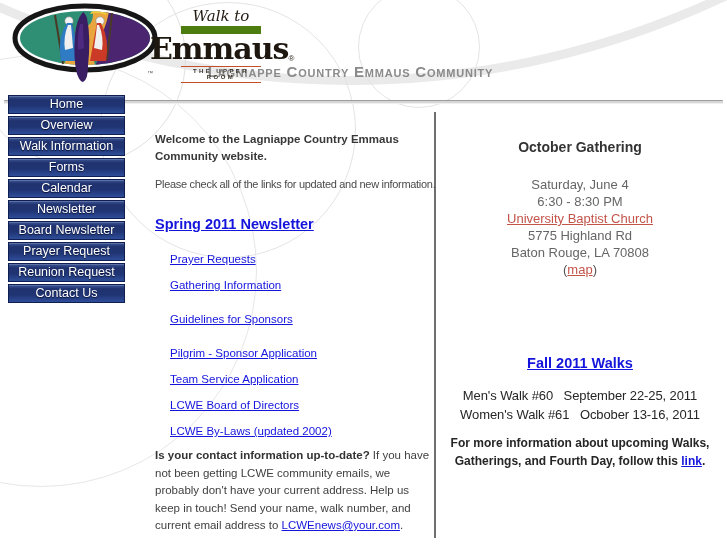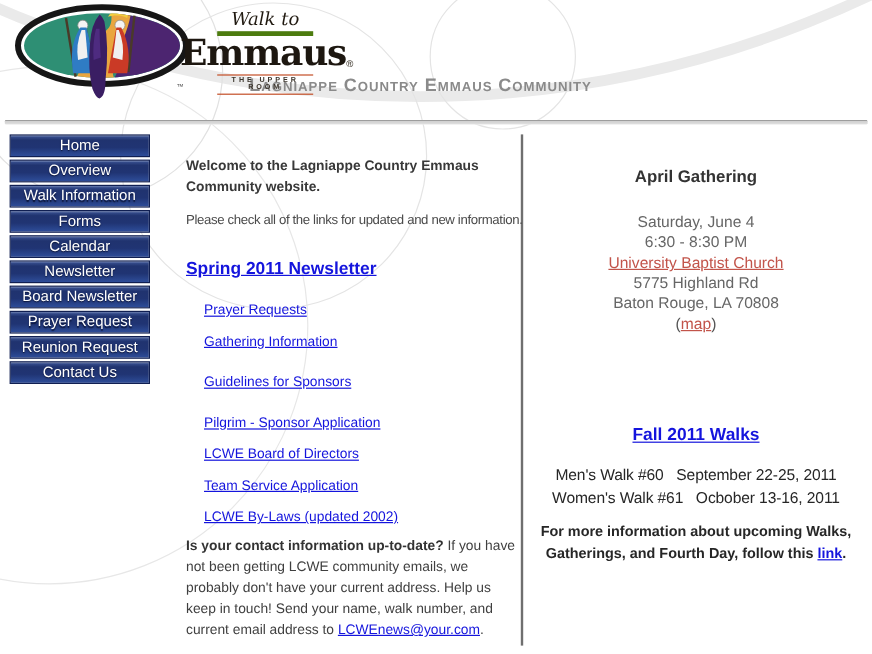--- a/index.html
+++ b/index.html
@@ -10,33 +10,33 @@
   .arc-thick{left:-530px;top:-1675px;width:1742px;height:1742px;border:9px solid #eaeaea;}
   .c1{left:-28px;top:-48px;width:212px;height:212px;border:1px solid #e1e1e1;}
   .c2{left:100px;top:2px;width:254px;height:254px;border:1px solid #e4e4e4;}
   .c3{left:358px;top:-14px;width:120px;height:120px;border:1px solid #e4e4e4;}
   .c4{left:-175px;top:55px;width:430px;height:430px;border:1px solid #e7e7e7;}
   
   .logo-wrap{position:absolute;left:6px;top:2px;width:300px;height:84px;z-index:2;}
   .logo-tm{position:absolute;left:141px;top:68px;font-size:6px;color:#555;letter-spacing:0;}
   .logo-text{position:absolute;left:150px;top:7px;width:142px;text-align:center;color:#211a11;z-index:2;}
   .walk-to{display:inline-block;font-family:"DejaVu Serif",serif;font-style:italic;font-size:15px;
-           padding:0 12px 1px;border-bottom:4px solid #4d7c0f;}
+           padding:0 12px 1px;border-bottom:8px solid #4d7c0f;}
   .emmaus-row{line-height:0.95;margin-top:1px;white-space:nowrap;}
   .emmaus{font-family:"DejaVu Serif",serif;font-weight:bold;font-size:30px;letter-spacing:-1px;color:#1d1710;}
   .reg{font-size:8px;vertical-align:-2px;color:#2a2318;}
   .upper-room{width:80px;margin:2px auto 0;font-size:6px;font-weight:bold;letter-spacing:2.4px;
               color:#3c352c;border-top:1.5px solid #c44f27;border-bottom:1.5px solid #c44f27;padding:1.5px 0 2px;}
   .site-title{position:absolute;top:63px;left:0;width:657px;box-sizing:border-box;padding-left:44px;
               text-align:center;font-variant:small-caps;font-weight:bold;font-size:15px;
               letter-spacing:0.8px;color:#8a8a8a;z-index:1;}
   .hrule{position:absolute;top:100px;left:4px;right:4px;height:2px;background:#d6d6d6;
          border-top:1px solid #9d9d9d;border-bottom:1px solid #f0f0f0;border-radius:1px;z-index:1;}
   
-  .sidebar{position:absolute;left:8px;top:112px;width:117px;z-index:2;}
+  .sidebar{position:absolute;left:8px;top:95px;width:117px;z-index:2;}
   .navbtn{display:block;box-sizing:border-box;height:19px;line-height:17px;margin-bottom:2px;
           text-align:center;color:#fff;font-size:12.5px;text-decoration:none;cursor:pointer;
           background:linear-gradient(180deg,#3d5697 0%,#20336f 22%,#203473 58%,#2e4d99 100%);
           border:1px solid #101f52;box-shadow:inset 0 1px 0 rgba(255,255,255,0.18);
           text-shadow:0 1px 1px #0a1335;}
   
   .vdivider{position:absolute;left:434px;top:112px;width:2px;height:426px;background:#6f6f6f;z-index:1;}
   
   .content{position:absolute;left:155px;top:131px;width:278px;z-index:2;color:#414141;}
   .welcome{margin:0;font-weight:bold;font-size:11.5px;line-height:17px;color:#383838;}
@@ -131,29 +131,29 @@
 
   <main class="content">
     <p class="welcome">Welcome to the Lagniappe Country Emmaus Community website.</p>
     <p class="intro">Please check all of the links for updated and new information.</p>
     <a class="newsletter">Spring 2011 Newsletter</a>
     <div class="doclinks">
       <div class="doclink-row"><a class="doclink">Prayer Requests</a></div>
       <div class="doclink-row"><a class="doclink">Gathering Information</a></div>
       <div class="doclink-row gap"><a class="doclink">Guidelines for Sponsors</a></div>
       <div class="doclink-row"><a class="doclink">Pilgrim - Sponsor Application</a></div>
+      <div class="doclink-row"><a class="doclink">Team Service Application</a></div>
       <div class="doclink-row"><a class="doclink">LCWE Board of Directors</a></div>
-      <div class="doclink-row"><a class="doclink">Team Service Application</a></div>
       <div class="doclink-row"><a class="doclink">LCWE By-Laws (updated 2002)</a></div>
     </div>
     <p class="contact"><span class="contact-q">Is your contact information up-to-date?</span><span> If you have not been getting LCWE community emails, we probably don't have your current address. Help us keep in touch! Send your name, walk number, and current email address to </span><a class="email-link">LCWEnews@your.com</a><span>.</span></p>
   </main>
 
   <aside class="aside">
-    <h3 class="june-title">April Gathering</h3>
+    <h3 class="june-title">October Gathering</h3>
     <div class="gather">
       <div>Saturday, June 4</div>
       <div>6:30 - 8:30 PM</div>
       <div><a class="venue-link">University Baptist Church</a></div>
       <div>5775 Highland Rd</div>
       <div>Baton Rouge, LA 70808</div>
       <div class="map-line"><span>(</span><a class="map-link">map</a><span>)</span></div>
     </div>
     <a class="walks-title">Fall 2011 Walks</a>
     <div class="walk-line">Men's Walk #60   September 22-25, 2011</div>

